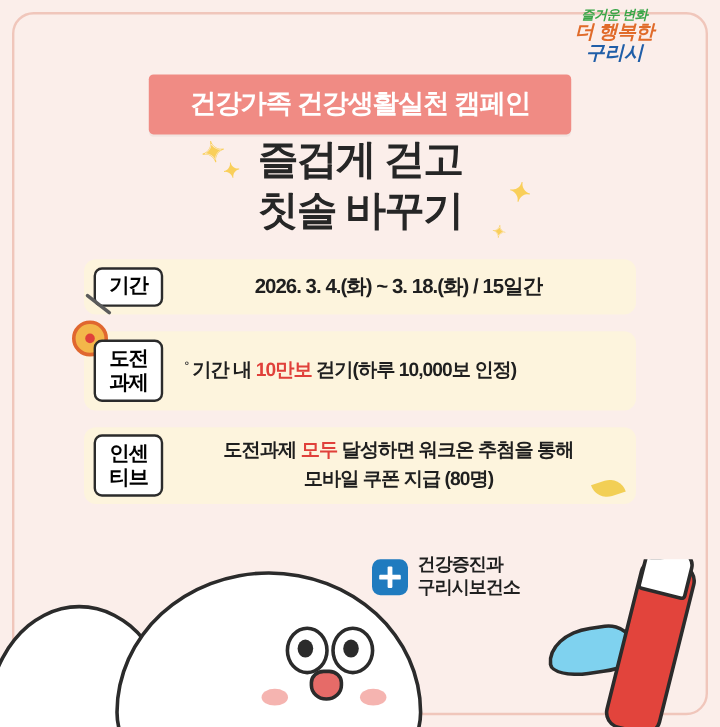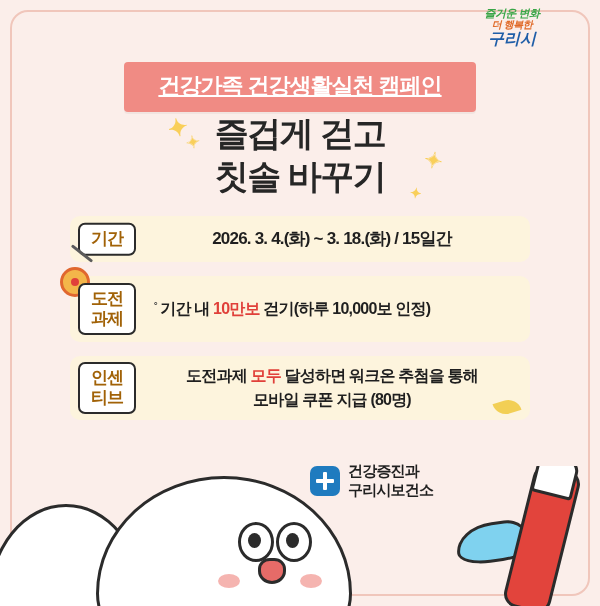--- a/index.html
+++ b/index.html
@@ -41,21 +41,21 @@
     font-style: italic;
   }
   .logo .l1 {
     font-size: 11px;
     color: #3aa648;
     letter-spacing: -0.5px;
     font-weight: bold;
     display: block;
   }
   .logo .l2 {
-    font-size: 10px;
+    font-size: 16px;
     color: #e06b2a;
     letter-spacing: -0.5px;
     font-weight: bold;
     display: block;
   }
   .logo .l3 {
     font-size: 16px;
     color: #1f5ea8;
     font-weight: bold;
     display: inline-block;
@@ -75,21 +75,20 @@
     position: relative;
     background: #f08b84;
     color: #ffffff;
     font-size: 22px;
     font-weight: bold;
     letter-spacing: -1px;
     padding: 9px 34px 11px 34px;
     border-radius: 4px;
     box-shadow: 0 2px 0 rgba(0,0,0,0.04);
     white-space: nowrap;
-    text-decoration: underline;
   }
   .ribbon::before, .ribbon::after {
     content: "";
     position: absolute;
     top: 6px;
     width: 26px;
     height: 34px;
     background: #e8736c;
     z-index: -1;
   }
@@ -146,21 +145,21 @@
   }
   .tag {
     position: absolute;
     left: 8px;
     top: 50%;
     transform: translateY(-50%);
     width: 58px;
     background: #ffffff;
     border: 2px solid #2b2b2b;
     border-radius: 7px;
-    color: #a16207;
+    color: #000000;
     font-weight: bold;
     font-size: 17px;
     text-align: center;
     letter-spacing: -1px;
     padding: 4px 0 5px 0;
     line-height: 1.15;
     box-sizing: border-box;
   }
   .tag .tl { display: block; }
   .row-body {

